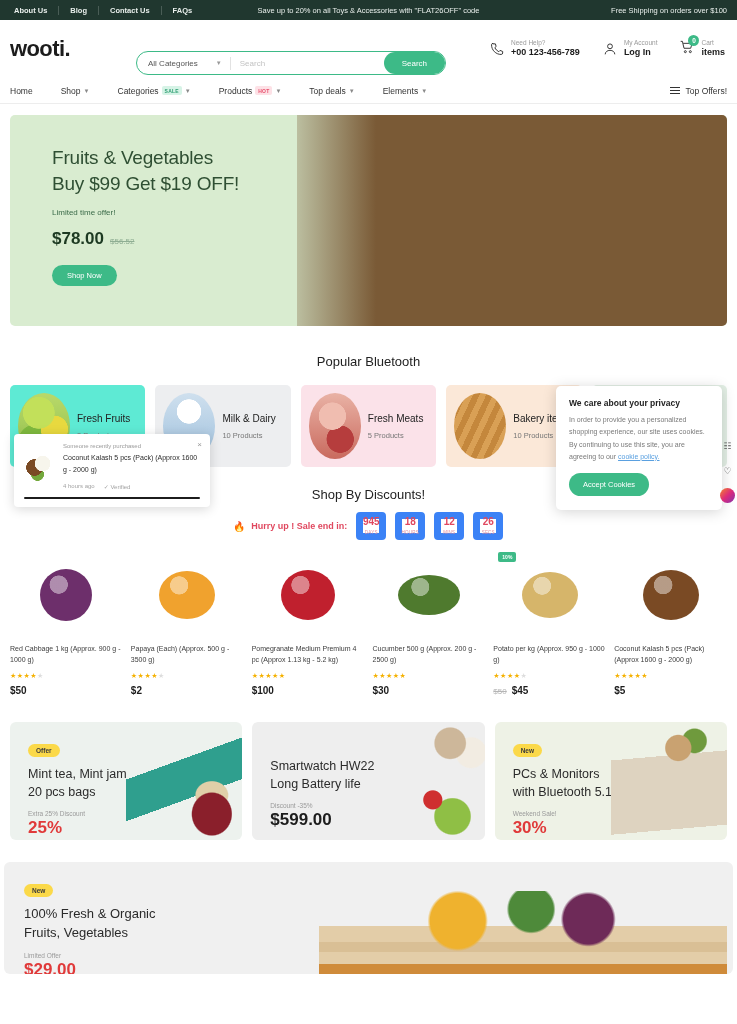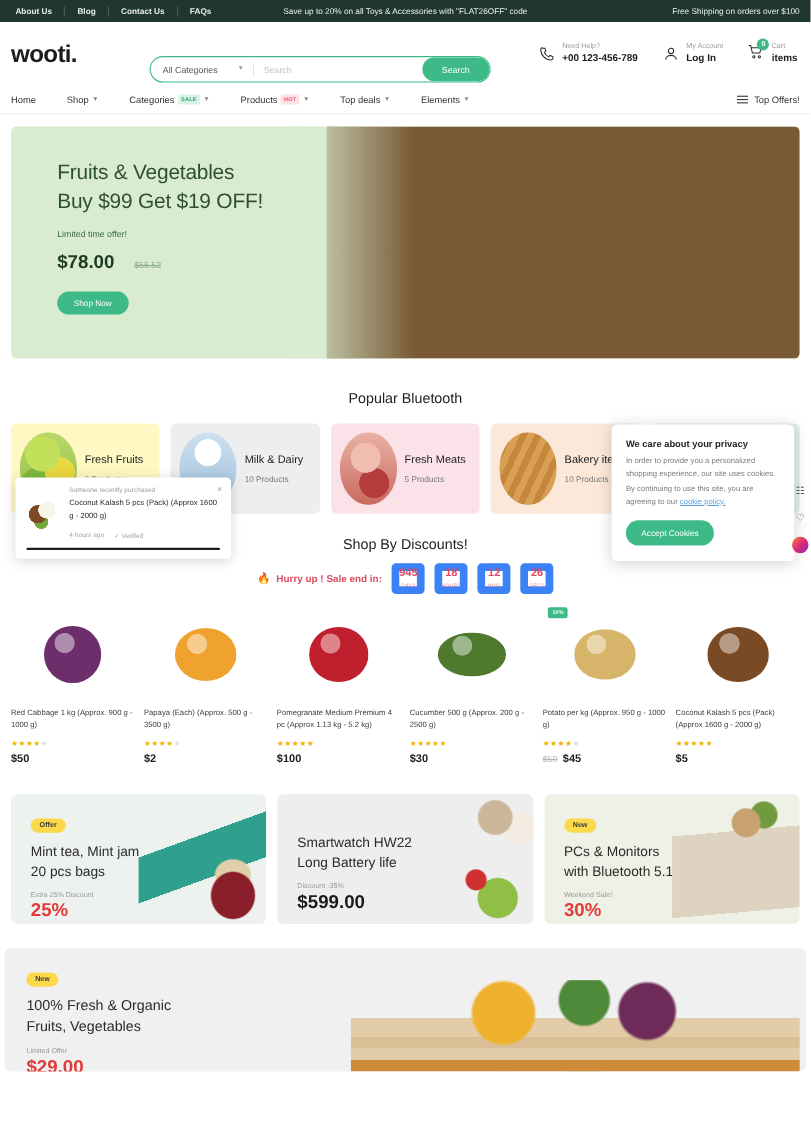--- a/index.html
+++ b/index.html
@@ -132,21 +132,21 @@
   .hero-fade {
     position: absolute; left: 35%; top: 0; width: 16%; height: 100%;
     background: linear-gradient(to right, #d9ecd0, rgba(217,236,208,0));
   }
   .hero-content { position: absolute; left: 42px; top: 30px; z-index: 3; }
   .hero-title {
     font-size: 19px; color: #2f4f33; line-height: 1.38; font-weight: 400;
     letter-spacing: -0.2px;
   }
   .hero-sub { font-size: 8px; color: #3b6b49; margin-top: 11px; }
-  .hero-price-row { display: flex; align-items: baseline; gap: 18px; margin-top: 12px; }
+  .hero-price-row { display: flex; align-items: baseline; gap: 6px; margin-top: 12px; }
   .hero-price { font-size: 17px; font-weight: 700; color: #1d3a22; }
   .hero-old { font-size: 8px; color: #8fae93; text-decoration: line-through; }
   .hero-btn {
     display: inline-block; margin-top: 16px; background: #3dba87; color: #fff;
     font-size: 7.5px; padding: 6px 15px; border-radius: 12px; border: 0;
     font-family: "Liberation Sans", sans-serif; cursor: pointer;
   }
 
   
   .section-title {
@@ -161,21 +161,21 @@
   .cat-card {
     flex: 1; height: 82px; border-radius: 5px;
     display: flex; align-items: center; padding: 0 8px; gap: 7px; overflow: hidden;
   }
   .cat-thumb {
     width: 52px; height: 66px; border-radius: 26px / 33px; flex: none;
     background-size: cover; background-position: center;
   }
   .cat-name { font-size: 10px; color: #222; line-height: 1.35; }
   .cat-count { font-size: 7.5px; color: #777; margin-top: 5px; }
-  .c1 { background: #fef9c3; }
+  .c1 { background: #5eead4; }
   .c2 { background: #edeef0; }
   .c3 { background: #fbe2e9; }
   .c4 { background: #fbe8d8; }
   .c5 { background: #e3efe5; }
   .t1 { background:
       radial-gradient(circle at 40% 30%, #c2e05a 0 28%, transparent 29%),
       radial-gradient(circle at 70% 55%, #e8d93f 0 26%, transparent 27%),
       radial-gradient(circle at 35% 75%, #7fb93e 0 30%, transparent 31%),
       linear-gradient(#b9d96a, #8fbe4a); }
   .t2 { background:

